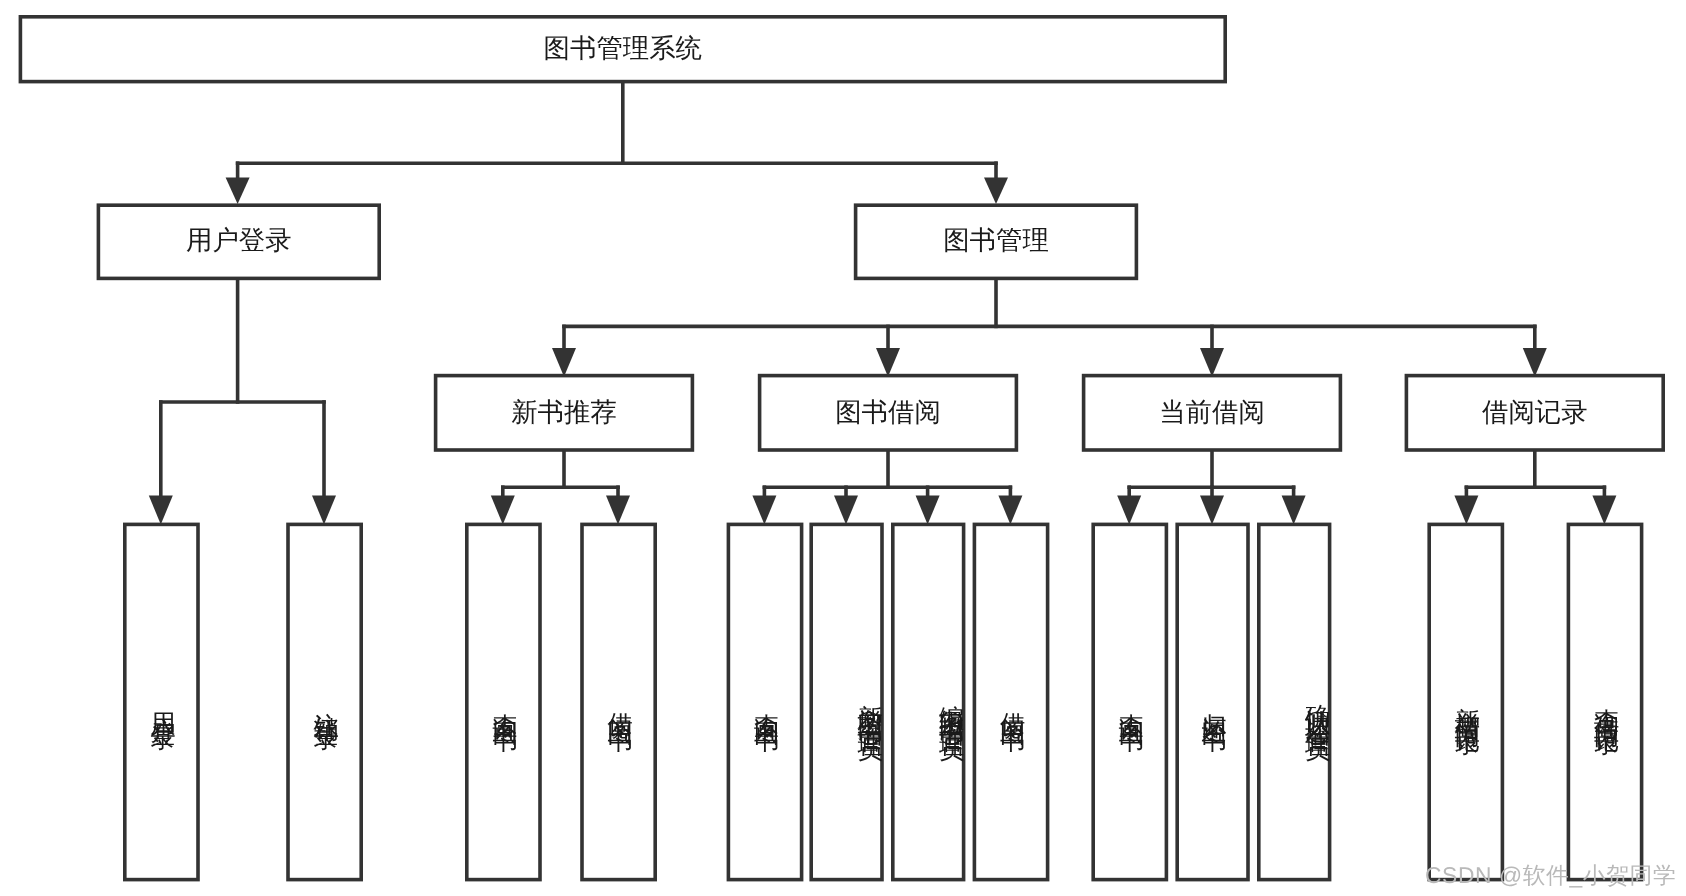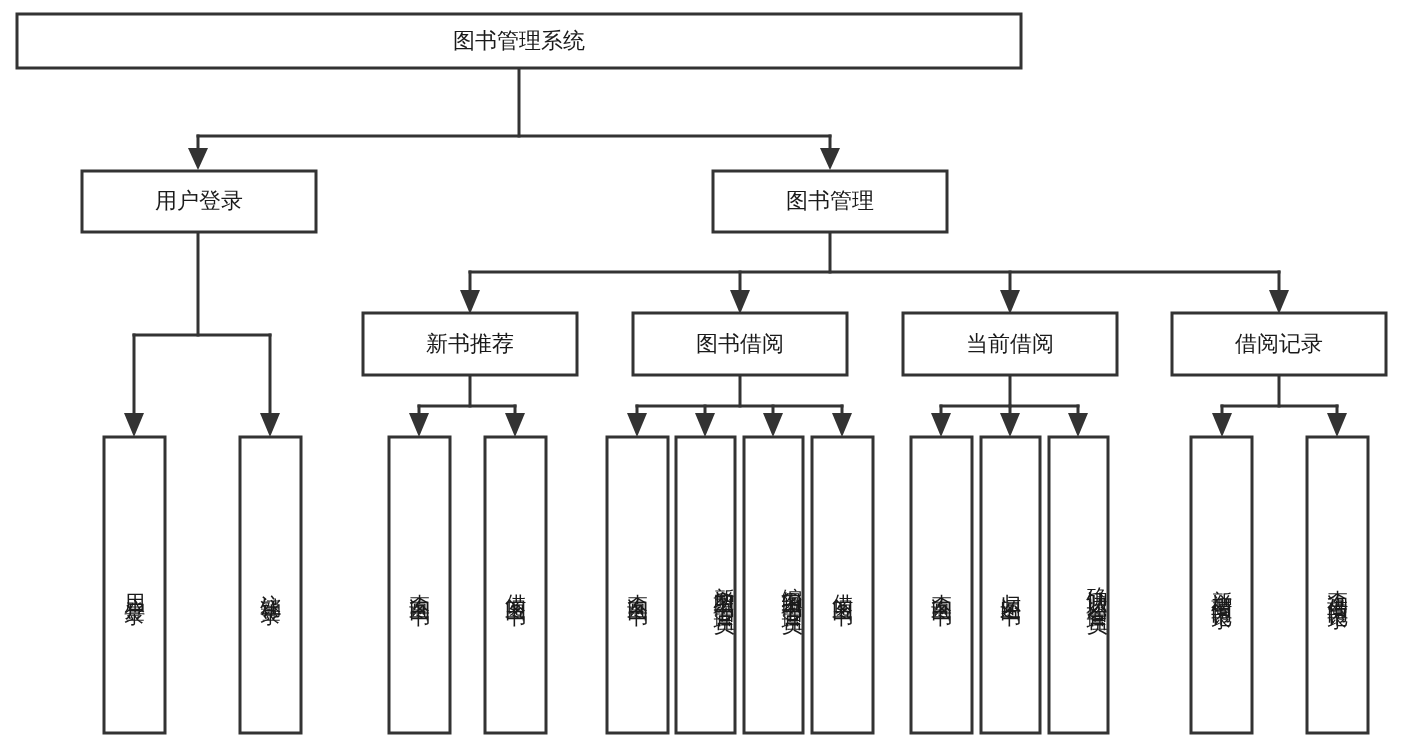--- a/index.html
+++ b/index.html
@@ -206,13 +206,14 @@
   <div class="node-label-v" style="left:744px; top:437px; width:59px; height:296px; align-items:flex-start; padding-top:6px; box-sizing:border-box;">编辑图书（管理员）</div>
   <div class="node-label-v" style="left:812px; top:437px; width:61px; height:296px;">借阅图书</div>
 
   <div class="node-label-v" style="left:911px; top:437px; width:61px; height:296px;">查询图书</div>
   <div class="node-label-v" style="left:981px; top:437px; width:59px; height:296px;">归还图书</div>
   <div class="node-label-v" style="left:1049px; top:437px; width:59px; height:296px; align-items:flex-start; padding-top:6px; box-sizing:border-box;">确认归还（管理员）</div>
 
   <div class="node-label-v" style="left:1191px; top:437px; width:61px; height:296px;">新增借阅记录</div>
   <div class="node-label-v" style="left:1307px; top:437px; width:61px; height:296px;">查询借阅记录</div>
 
+  <div class="watermark">CSDN @软件_小贺同学</div>
 </div>
 
 </body></html>

